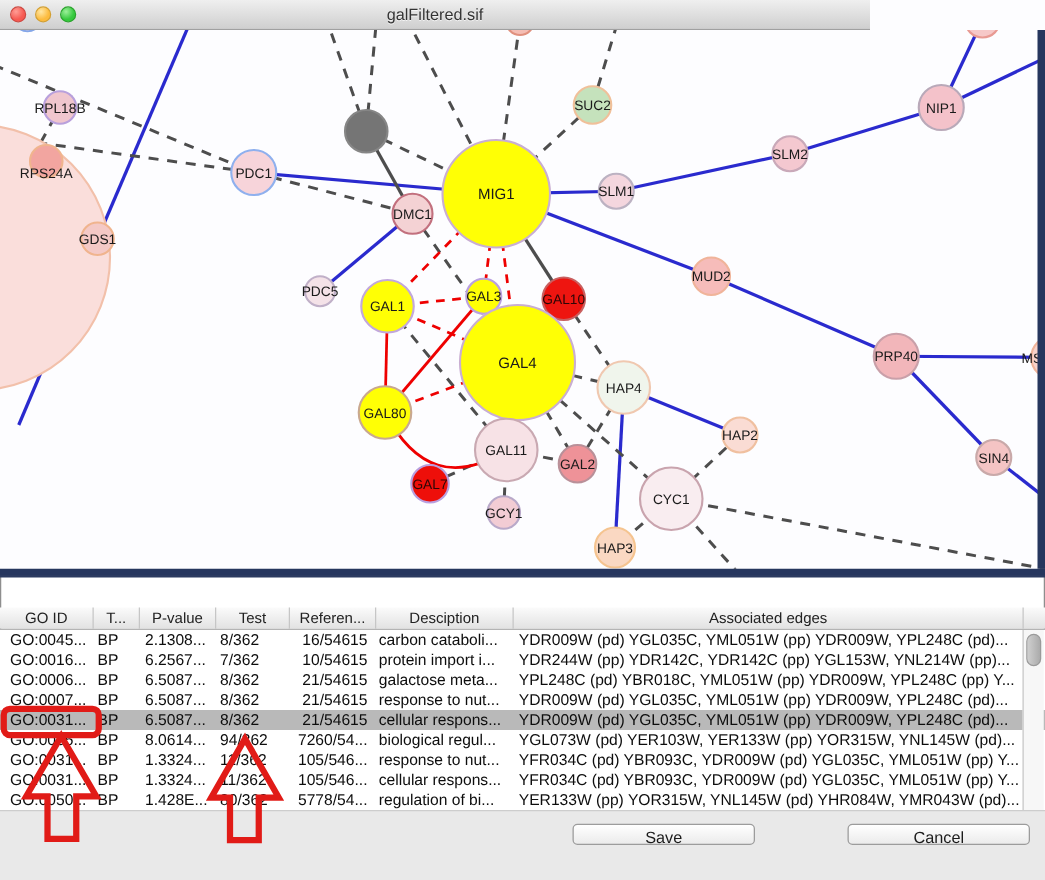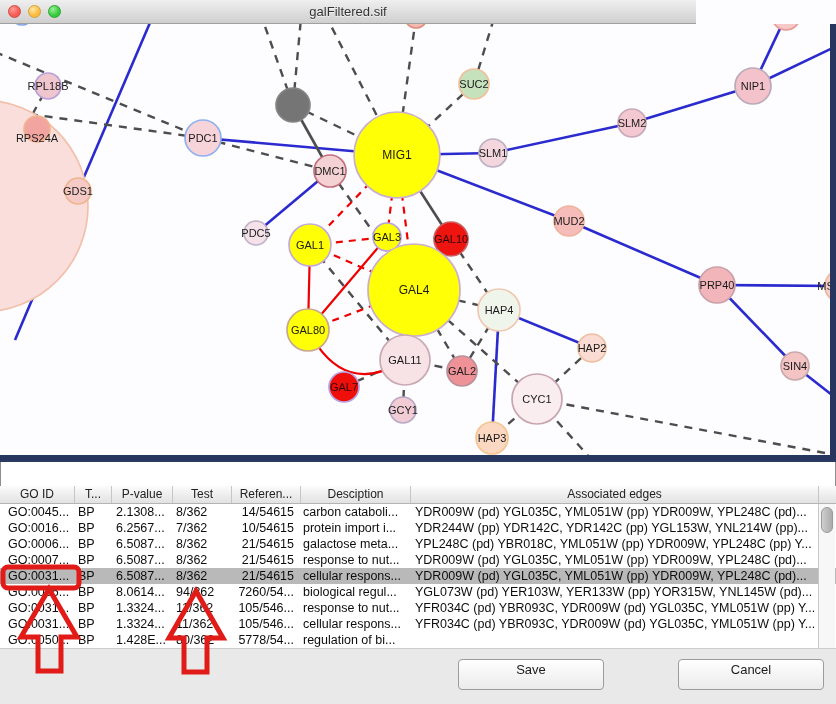--- a/index.html
+++ b/index.html
@@ -72,21 +72,21 @@
     position:absolute;right:0;top:44px;width:17px;height:144px;
     background:#f7f7f7;border-left:1px solid #c8c8c8;box-sizing:border-box;
   }
   .thumb{position:absolute;left:2px;top:3px;width:12px;height:26px;border-radius:7px;
     background:linear-gradient(90deg,#cfcfcf,#ababab);border:1px solid #9a9a9a;box-sizing:border-box;}
   .button-area{
     position:absolute;left:-1px;top:188px;width:836px;height:56px;
     background:#e9e9e9;border-top:1px solid #cdcdcd;box-sizing:border-box;
   }
   .mac-btn{
-    position:absolute;top:10px;height:31px;border-radius:4px;
+    position:absolute;top:10px;height:17px;border-radius:4px;
     background:linear-gradient(#ffffff,#ebebeb);
     border:1px solid #9c9c9c;box-sizing:border-box;
     font-size:13px;color:#1b1b1b;text-align:center;line-height:19px;
     font-family:"Liberation Sans", sans-serif;
   }
   .save-btn{left:458px;width:146px;}
   .cancel-btn{left:678px;width:146px;}
 
   
   .overlay{position:absolute;left:0;top:0;width:836px;height:704px;pointer-events:none;z-index:99;}
@@ -237,21 +237,21 @@
       <div class="hcell">Desciption</div>
       <div class="hcell">Associated edges</div>
       <div class="hcell"></div>
     </div>
   <div class="tbody" id="tbody">
       <div class="trow">
         <div class="tcell c0">GO:0045...</div>
         <div class="tcell c1">BP</div>
         <div class="tcell c2">2.1308...</div>
         <div class="tcell c3">8/362</div>
-        <div class="tcell c4">14/54615</div>
+        <div class="tcell c4">16/54615</div>
         <div class="tcell c5">carbon cataboli...</div>
         <div class="tcell c6">YDR009W (pd) YGL035C, YML051W (pp) YDR009W, YPL248C (pd)...</div>
       </div>
       <div class="trow">
         <div class="tcell c0">GO:0016...</div>
         <div class="tcell c1">BP</div>
         <div class="tcell c2">6.2567...</div>
         <div class="tcell c3">7/362</div>
         <div class="tcell c4">10/54615</div>
         <div class="tcell c5">protein import i...</div>
@@ -311,20 +311,21 @@
         <div class="tcell c5">cellular respons...</div>
         <div class="tcell c6">YFR034C (pd) YBR093C, YDR009W (pd) YGL035C, YML051W (pp) Y...</div>
       </div>
       <div class="trow">
         <div class="tcell c0">GO:0050...</div>
         <div class="tcell c1">BP</div>
         <div class="tcell c2">1.428E...</div>
         <div class="tcell c3">80/362</div>
         <div class="tcell c4">5778/54...</div>
         <div class="tcell c5">regulation of bi...</div>
+        <div class="tcell c6">YER133W (pp) YOR315W, YNL145W (pd) YHR084W, YMR043W (pd)...</div>
       </div>
     </div>
   <div class="scrollbar">
     <div class="thumb"></div>
   </div>
   <div class="button-area">
     <div class="mac-btn save-btn">Save</div>
     <div class="mac-btn cancel-btn">Cancel</div>
   </div>
 </div>

